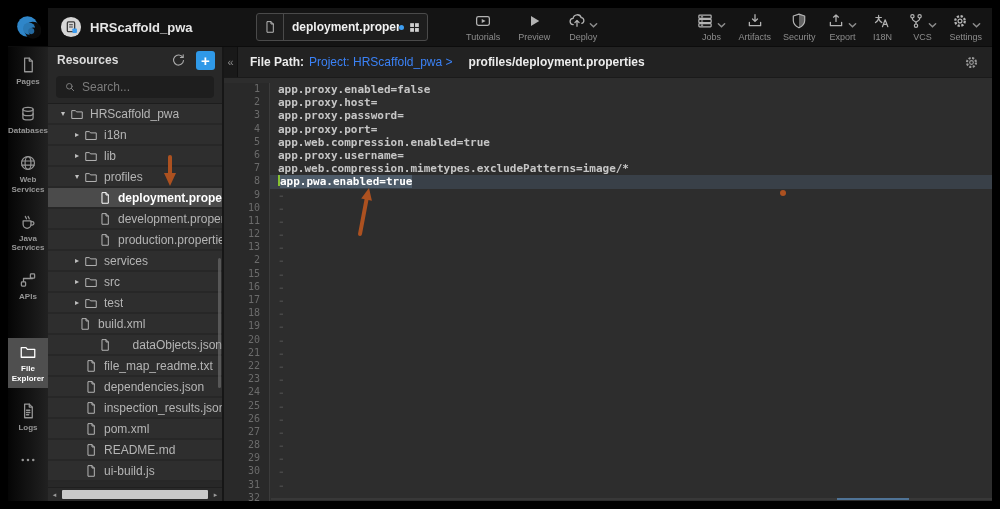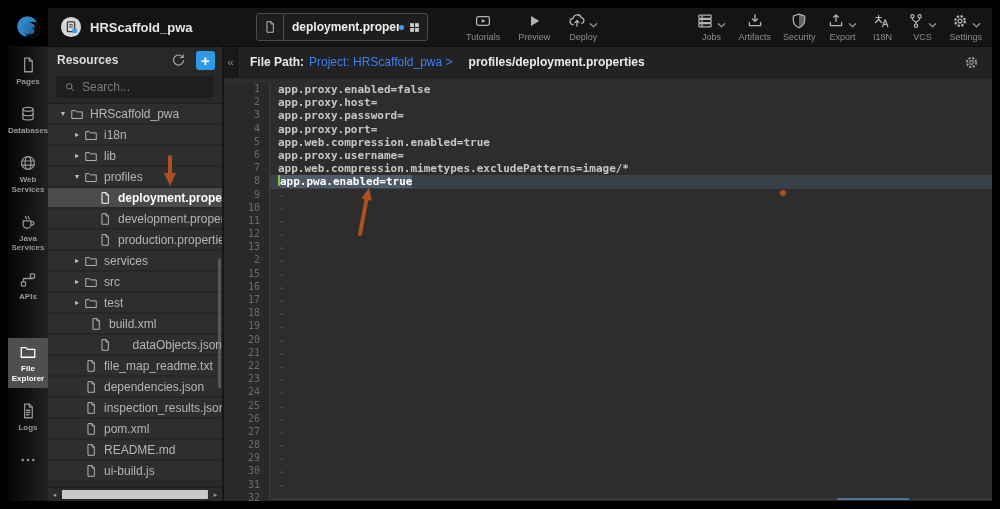--- a/index.html
+++ b/index.html
@@ -477,21 +477,21 @@
             </svg>
             <span class="tree-label">src</span>
           </div>
           <div class="tree-row" style="padding-left: 22px;">
             <span class="expander">▸</span>
             <svg class="tree-icon">
               <use href="#sym-folder"></use>
             </svg>
             <span class="tree-label">test</span>
           </div>
-          <div class="tree-row" style="padding-left: 27px;">
+          <div class="tree-row" style="padding-left: 16px;">
             <span class="expander"></span>
             <svg class="tree-icon">
               <use href="#sym-doc"></use>
             </svg>
             <span class="tree-label">build.xml</span>
           </div>
           <div class="tree-row" style="padding-left: 22px; justify-content: space-between;">
             <span class="expander"></span>
             <svg class="tree-icon">
               <use href="#sym-doc"></use>

